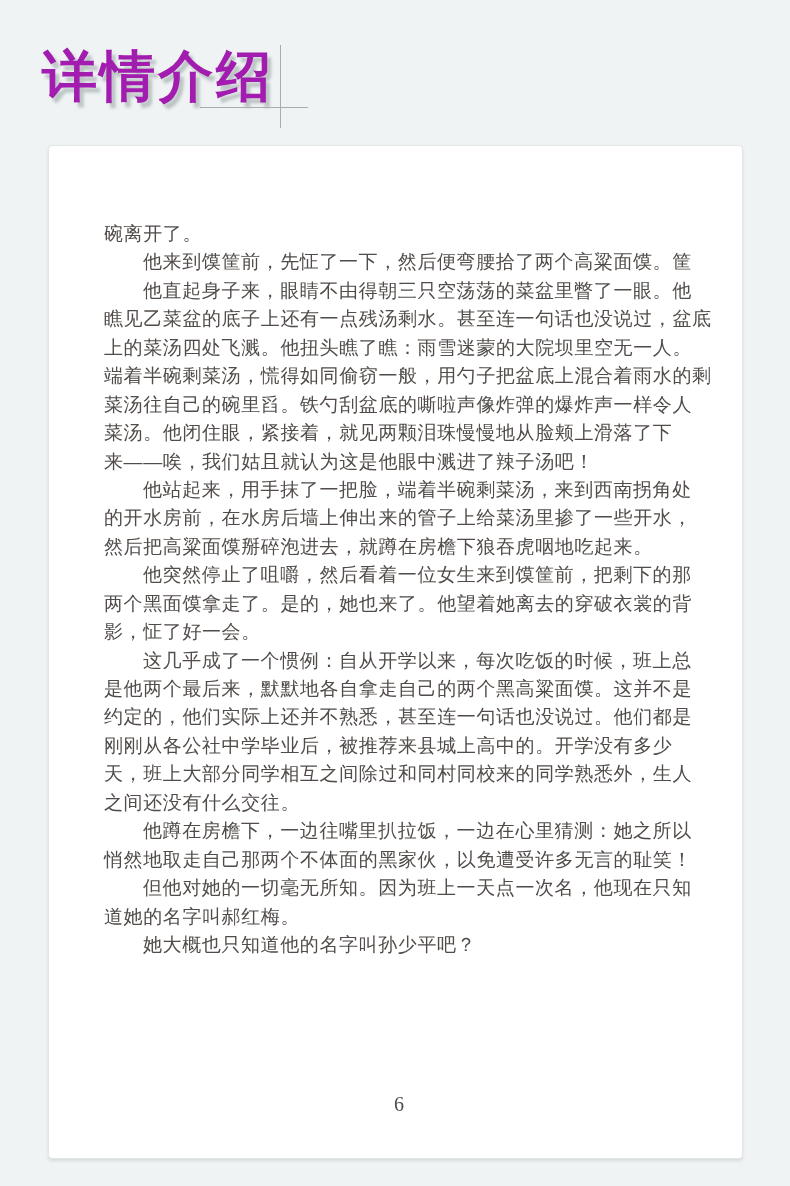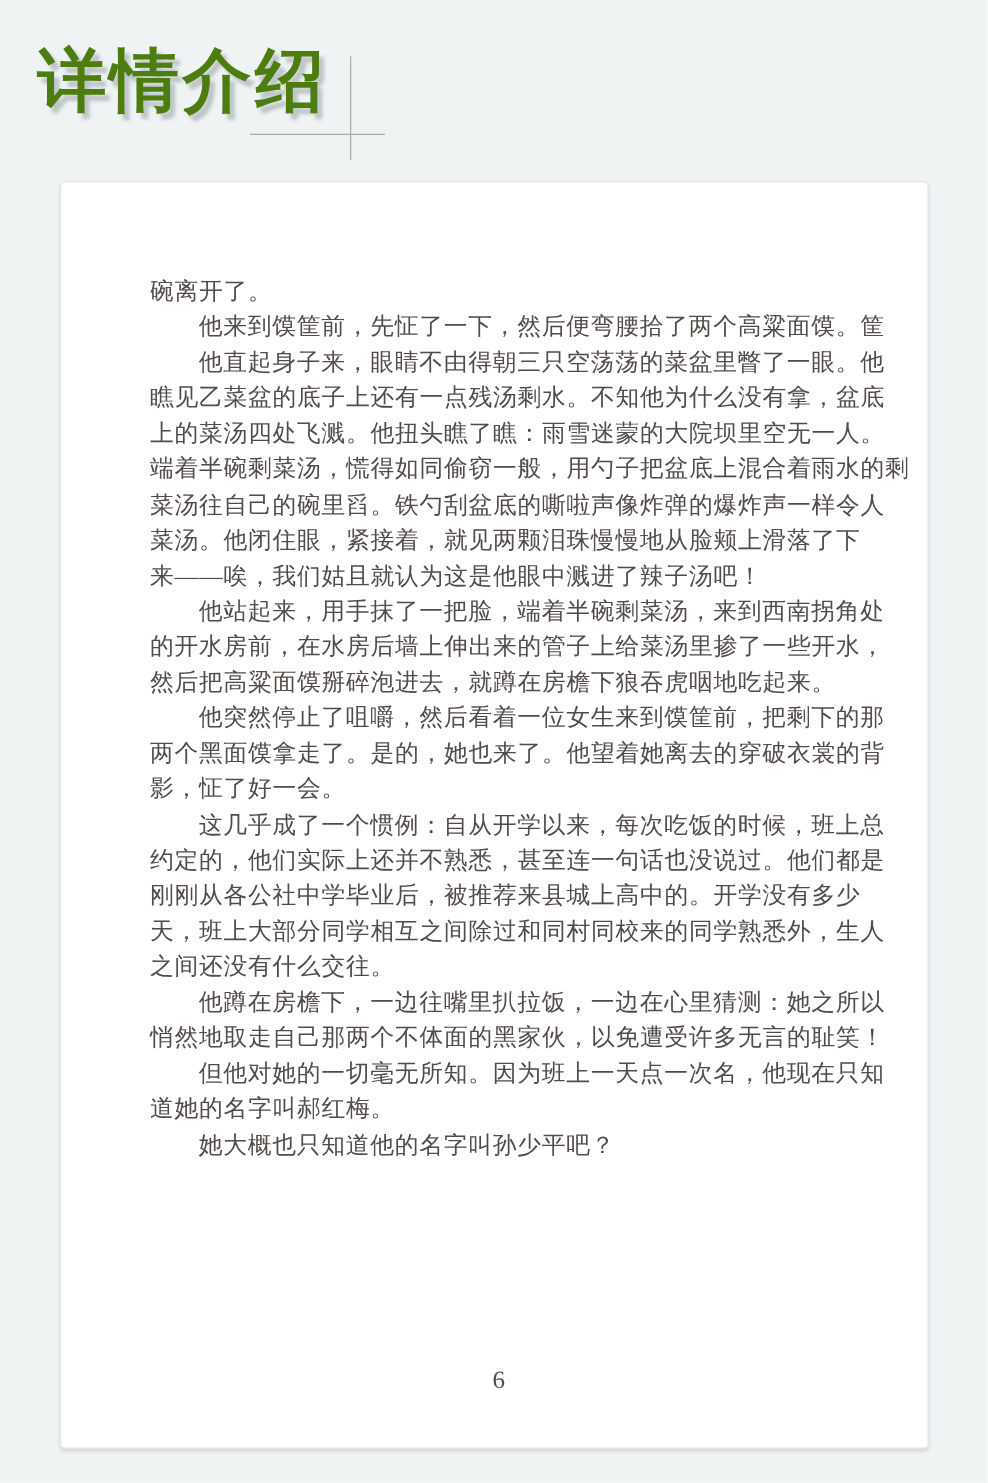--- a/index.html
+++ b/index.html
@@ -11,23 +11,23 @@
     font-family:"Liberation Sans",sans-serif;
   }
   .page-title{
     position:absolute;
     left:26px;top:33px;
     font-family:"Liberation Sans",sans-serif;
     font-weight:bold;
     font-size:55px;
     line-height:1;
     letter-spacing:3px;
-    color:#4d7c0f;
+    color:#a21caf;
     text-shadow:4px 5px 3px rgba(95,110,110,0.35);
-    margin:4px;
+    margin:16px;
   }
   .cross-v{
     position:absolute;
     left:280px;top:45px;
     width:1px;height:83px;
     background:#a7adad;
   }
   .cross-h{
     position:absolute;
     left:200px;top:107px;
@@ -39,23 +39,23 @@
     left:48px;top:145px;
     width:695px;height:1014px;
     background:#ffffff;
     border:1px solid #e2e6e7;
     border-radius:4px;
     box-shadow:0 2px 3px rgba(150,160,160,0.28);
     box-sizing:border-box;
   }
   .book-text{
     position:absolute;
-    left:71px;top:74px;
+    left:55px;top:74px;
     width:590px;
-    font-family:Liberation Serif, serif;
+    font-family:Liberation Sans, sans-serif;
     font-size:19px;
     color:#514c49;
   }
   .text-line{
     line-height:28.45px;
     height:28.45px;
     letter-spacing:0.6px;
     white-space:nowrap;
   }
   .text-line.indent{
@@ -76,33 +76,34 @@
 
 <h1 class="page-title">详情介绍</h1>
 <div class="cross-v"></div>
 <div class="cross-h"></div>
 
 <div class="book-card">
   <div class="book-text" id="text-lines">
       <div class="text-line">碗离开了。</div>
       <div class="text-line indent">他来到馍筐前，先怔了一下，然后便弯腰拾了两个高粱面馍。筐</div>
       <div class="text-line indent">他直起身子来，眼睛不由得朝三只空荡荡的菜盆里瞥了一眼。他</div>
-      <div class="text-line">瞧见乙菜盆的底子上还有一点残汤剩水。不知他为什么没有拿，盆底</div>
+      <div class="text-line">瞧见乙菜盆的底子上还有一点残汤剩水。甚至连一句话也没说过，盆底</div>
       <div class="text-line">上的菜汤四处飞溅。他扭头瞧了瞧：雨雪迷蒙的大院坝里空无一人。</div>
       <div class="text-line">端着半碗剩菜汤，慌得如同偷窃一般，用勺子把盆底上混合着雨水的剩</div>
       <div class="text-line">菜汤往自己的碗里舀。铁勺刮盆底的嘶啦声像炸弹的爆炸声一样令人</div>
       <div class="text-line">菜汤。他闭住眼，紧接着，就见两颗泪珠慢慢地从脸颊上滑落了下</div>
       <div class="text-line">来——唉，我们姑且就认为这是他眼中溅进了辣子汤吧！</div>
       <div class="text-line indent">他站起来，用手抹了一把脸，端着半碗剩菜汤，来到西南拐角处</div>
       <div class="text-line">的开水房前，在水房后墙上伸出来的管子上给菜汤里掺了一些开水，</div>
       <div class="text-line">然后把高粱面馍掰碎泡进去，就蹲在房檐下狼吞虎咽地吃起来。</div>
       <div class="text-line indent">他突然停止了咀嚼，然后看着一位女生来到馍筐前，把剩下的那</div>
       <div class="text-line">两个黑面馍拿走了。是的，她也来了。他望着她离去的穿破衣裳的背</div>
       <div class="text-line">影，怔了好一会。</div>
       <div class="text-line indent">这几乎成了一个惯例：自从开学以来，每次吃饭的时候，班上总</div>
+      <div class="text-line">是他两个最后来，默默地各自拿走自己的两个黑高粱面馍。这并不是</div>
       <div class="text-line">约定的，他们实际上还并不熟悉，甚至连一句话也没说过。他们都是</div>
       <div class="text-line">刚刚从各公社中学毕业后，被推荐来县城上高中的。开学没有多少</div>
       <div class="text-line">天，班上大部分同学相互之间除过和同村同校来的同学熟悉外，生人</div>
       <div class="text-line">之间还没有什么交往。</div>
       <div class="text-line indent">他蹲在房檐下，一边往嘴里扒拉饭，一边在心里猜测：她之所以</div>
       <div class="text-line">悄然地取走自己那两个不体面的黑家伙，以免遭受许多无言的耻笑！</div>
       <div class="text-line indent">但他对她的一切毫无所知。因为班上一天点一次名，他现在只知</div>
       <div class="text-line">道她的名字叫郝红梅。</div>
       <div class="text-line indent">她大概也只知道他的名字叫孙少平吧？</div>
     </div>

